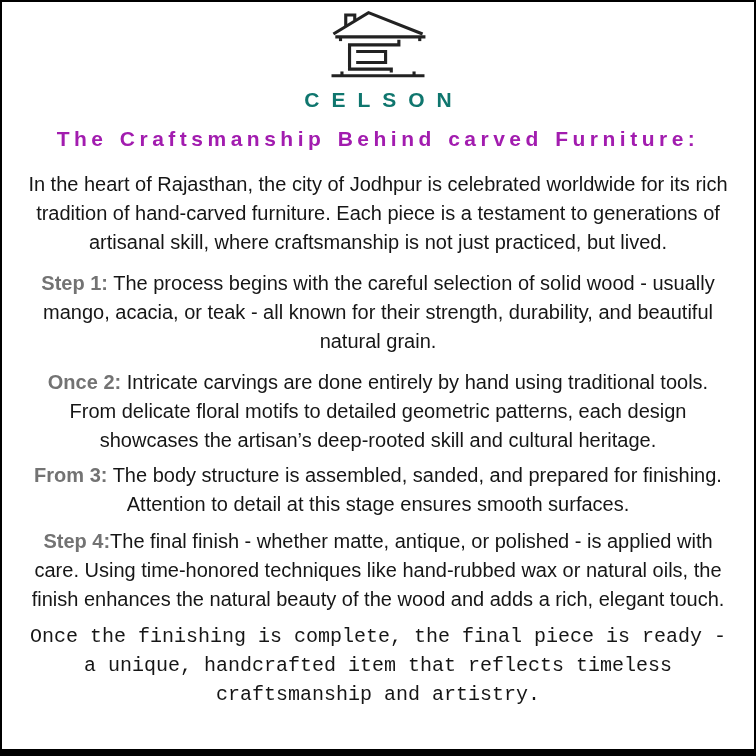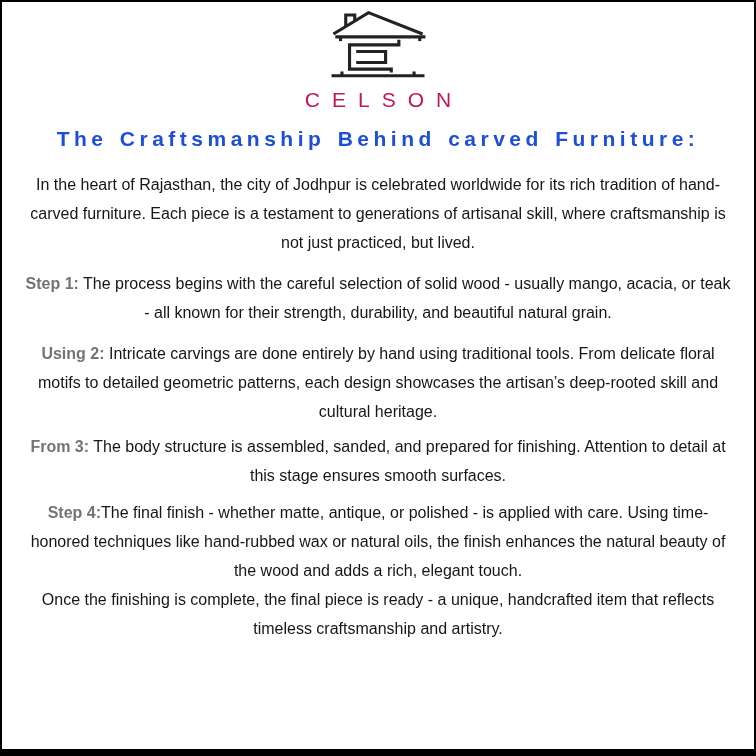--- a/index.html
+++ b/index.html
@@ -23,44 +23,44 @@
   }
   .logo {
     display: block;
     margin: 4px auto 0 auto;
     width: 112px;
     height: 74px;
   }
   .brand {
     margin-top: 8px;
     font-size: 21px;
-    font-weight: normal;
+    font-weight: bold;
     letter-spacing: 12px;
     text-indent: 12px; 
-    color: #be185d;
+    color: #0f766e;
   }
   .heading {
     margin: 13px 0 0 0;
     font-size: 21px;
     line-height: 28px;
     font-weight: bold;
     letter-spacing: 4.5px;
     word-spacing: 2px;
-    color: #1d4ed8;
+    color: #a21caf;
   }
   p {
-    font-size: 16px;
+    font-size: 20px;
     line-height: 29px;
     margin: 12px 0 0 0;
     color: #161616;
   }
   p.intro  { margin-top: 17px; }
   p.step-3 { margin-top: 6px; }
   p.step-4 { margin-top: 8px; }
-  p.outro  { margin-top: 0; }
+  p.outro  { margin-top: 8px; font-family: Liberation Mono, monospace; }
   b { font-weight: bold; color: #737373; }
 </style>
 </head>
 <body>
 
 <div class="page">
 
   <svg class="logo" viewBox="0 0 110 78" fill="none" stroke="#222222" stroke-width="3.3" stroke-linecap="butt" stroke-linejoin="miter" aria-hidden="true">
 
     <path d="M21 22 V9.5 H30.5 V15"></path>
@@ -80,21 +80,21 @@
   </svg>
 
   <div class="brand">CELSON</div>
 
   <h1 class="heading">The Craftsmanship Behind carved Furniture:</h1>
 
   <p class="intro">In the heart of Rajasthan, the city of Jodhpur is celebrated worldwide for its rich tradition of hand-carved furniture. Each piece is a testament to generations of artisanal skill, where craftsmanship is not just practiced, but lived.</p>
 
   <p class="step step-1"><b>Step 1:</b><span> The process begins with the careful selection of solid wood - usually mango, acacia, or teak - all known for their strength, durability, and beautiful natural grain.</span></p>
 
-  <p class="step step-2"><b>Using 2:</b><span> Intricate carvings are done entirely by hand using traditional tools. From delicate floral motifs to detailed geometric patterns, each design showcases the artisan’s deep-rooted skill and cultural heritage.</span></p>
+  <p class="step step-2"><b>Once 2:</b><span> Intricate carvings are done entirely by hand using traditional tools. From delicate floral motifs to detailed geometric patterns, each design showcases the artisan’s deep-rooted skill and cultural heritage.</span></p>
 
   <p class="step step-3"><b>From 3:</b><span> The body structure is assembled, sanded, and prepared for finishing. Attention to detail at this stage ensures smooth surfaces.</span></p>
 
   <p class="step step-4"><b>Step 4:</b><span>The final finish - whether matte, antique, or polished - is applied with care. Using time-honored techniques like hand-rubbed wax or natural oils, the finish enhances the natural beauty of the wood and adds a rich, elegant touch.</span></p>
 
   <p class="outro">Once the finishing is complete, the final piece is ready - a unique, handcrafted item that reflects timeless craftsmanship and artistry.</p>
 
 </div>
 
 </body></html>

